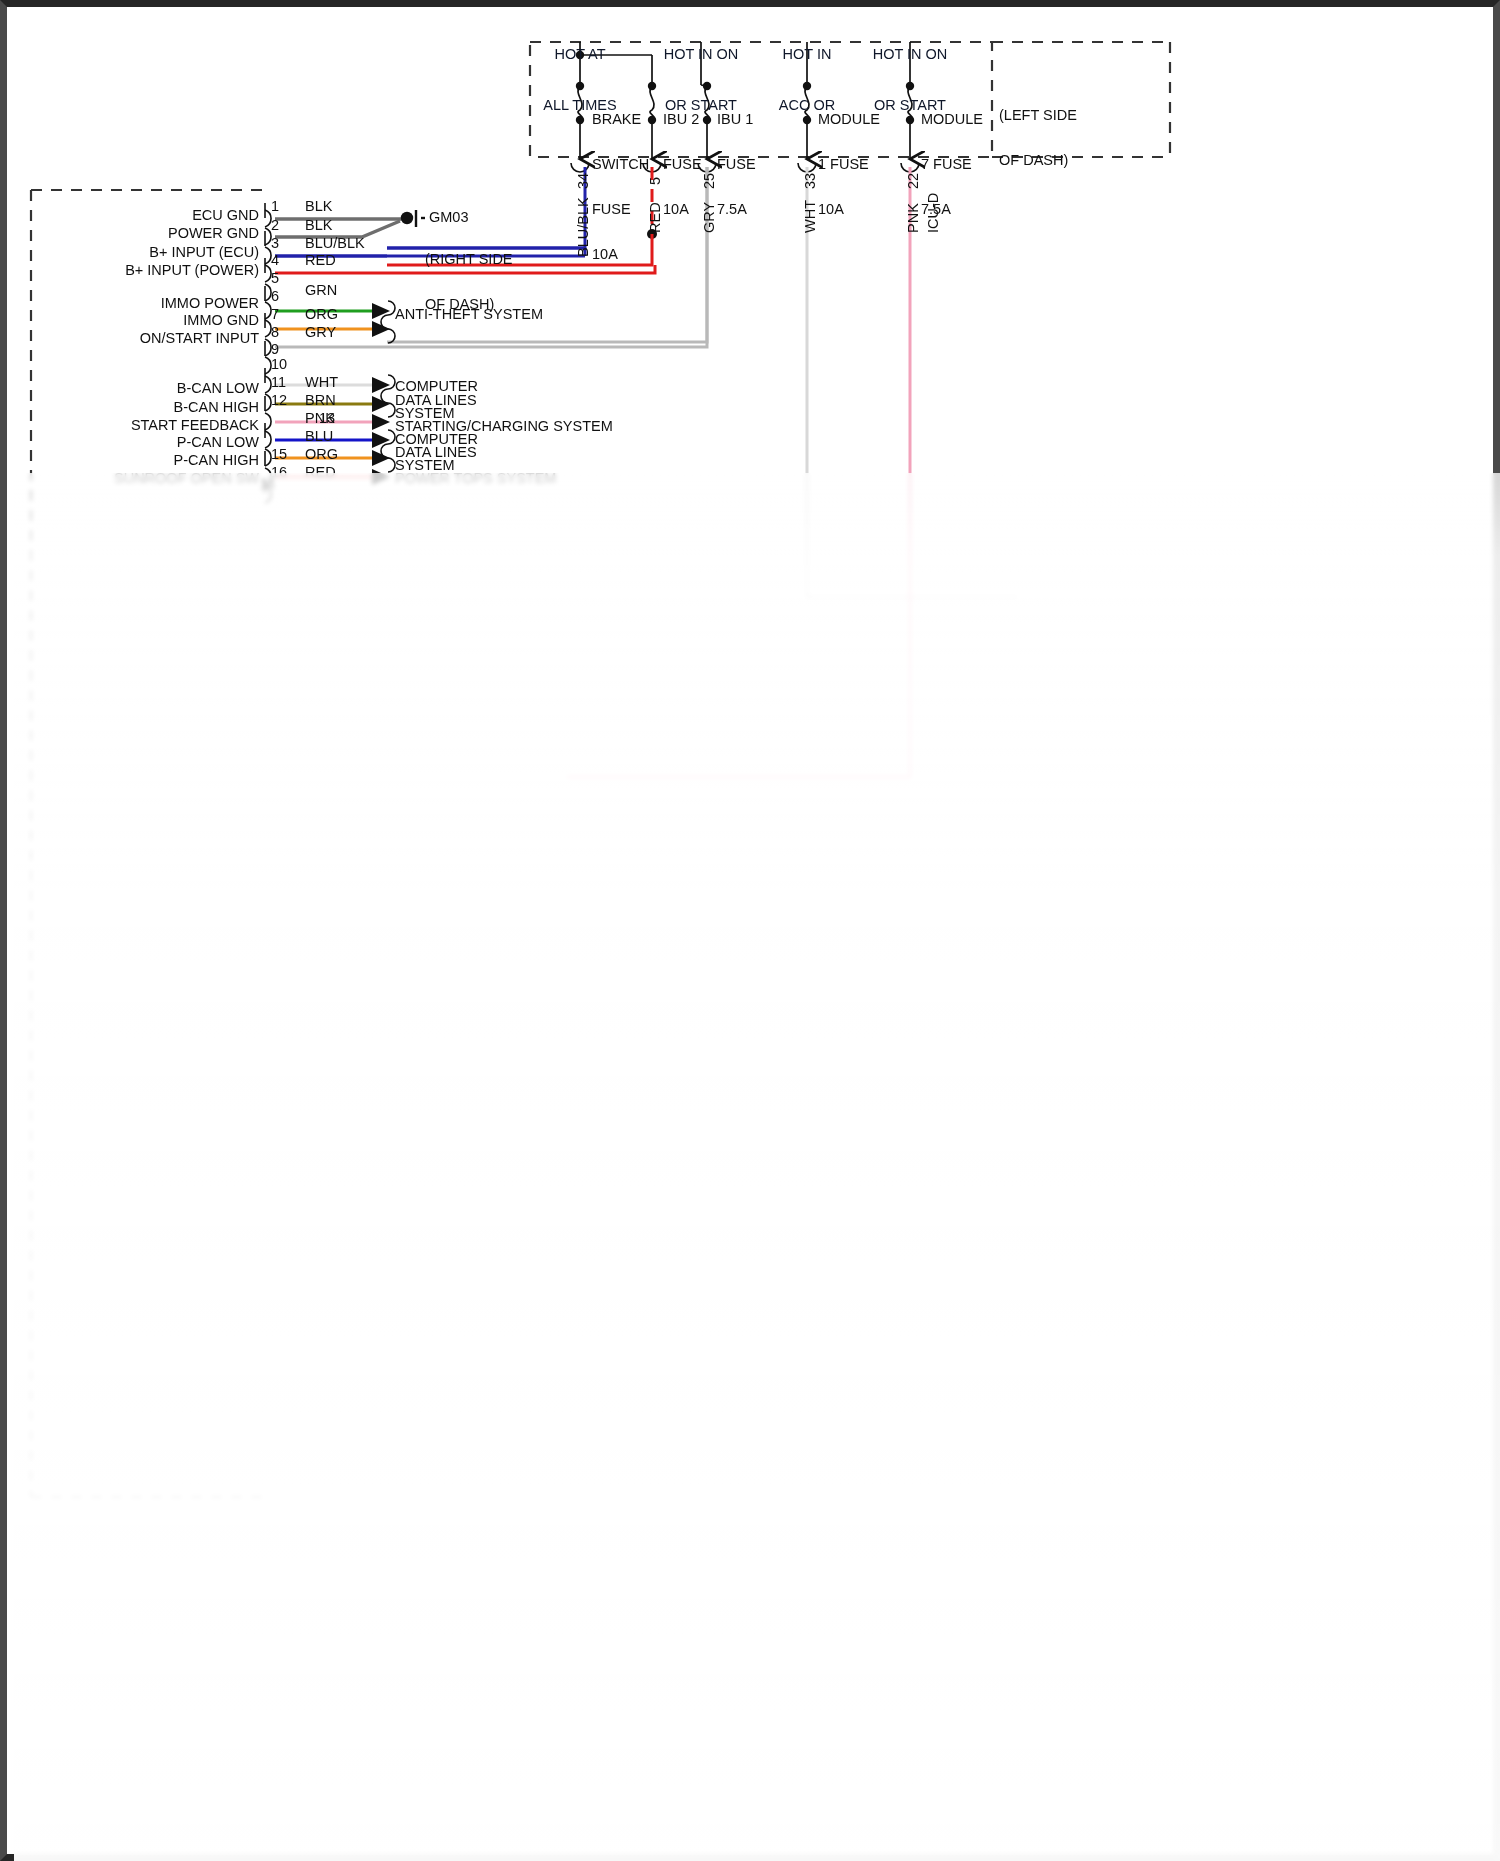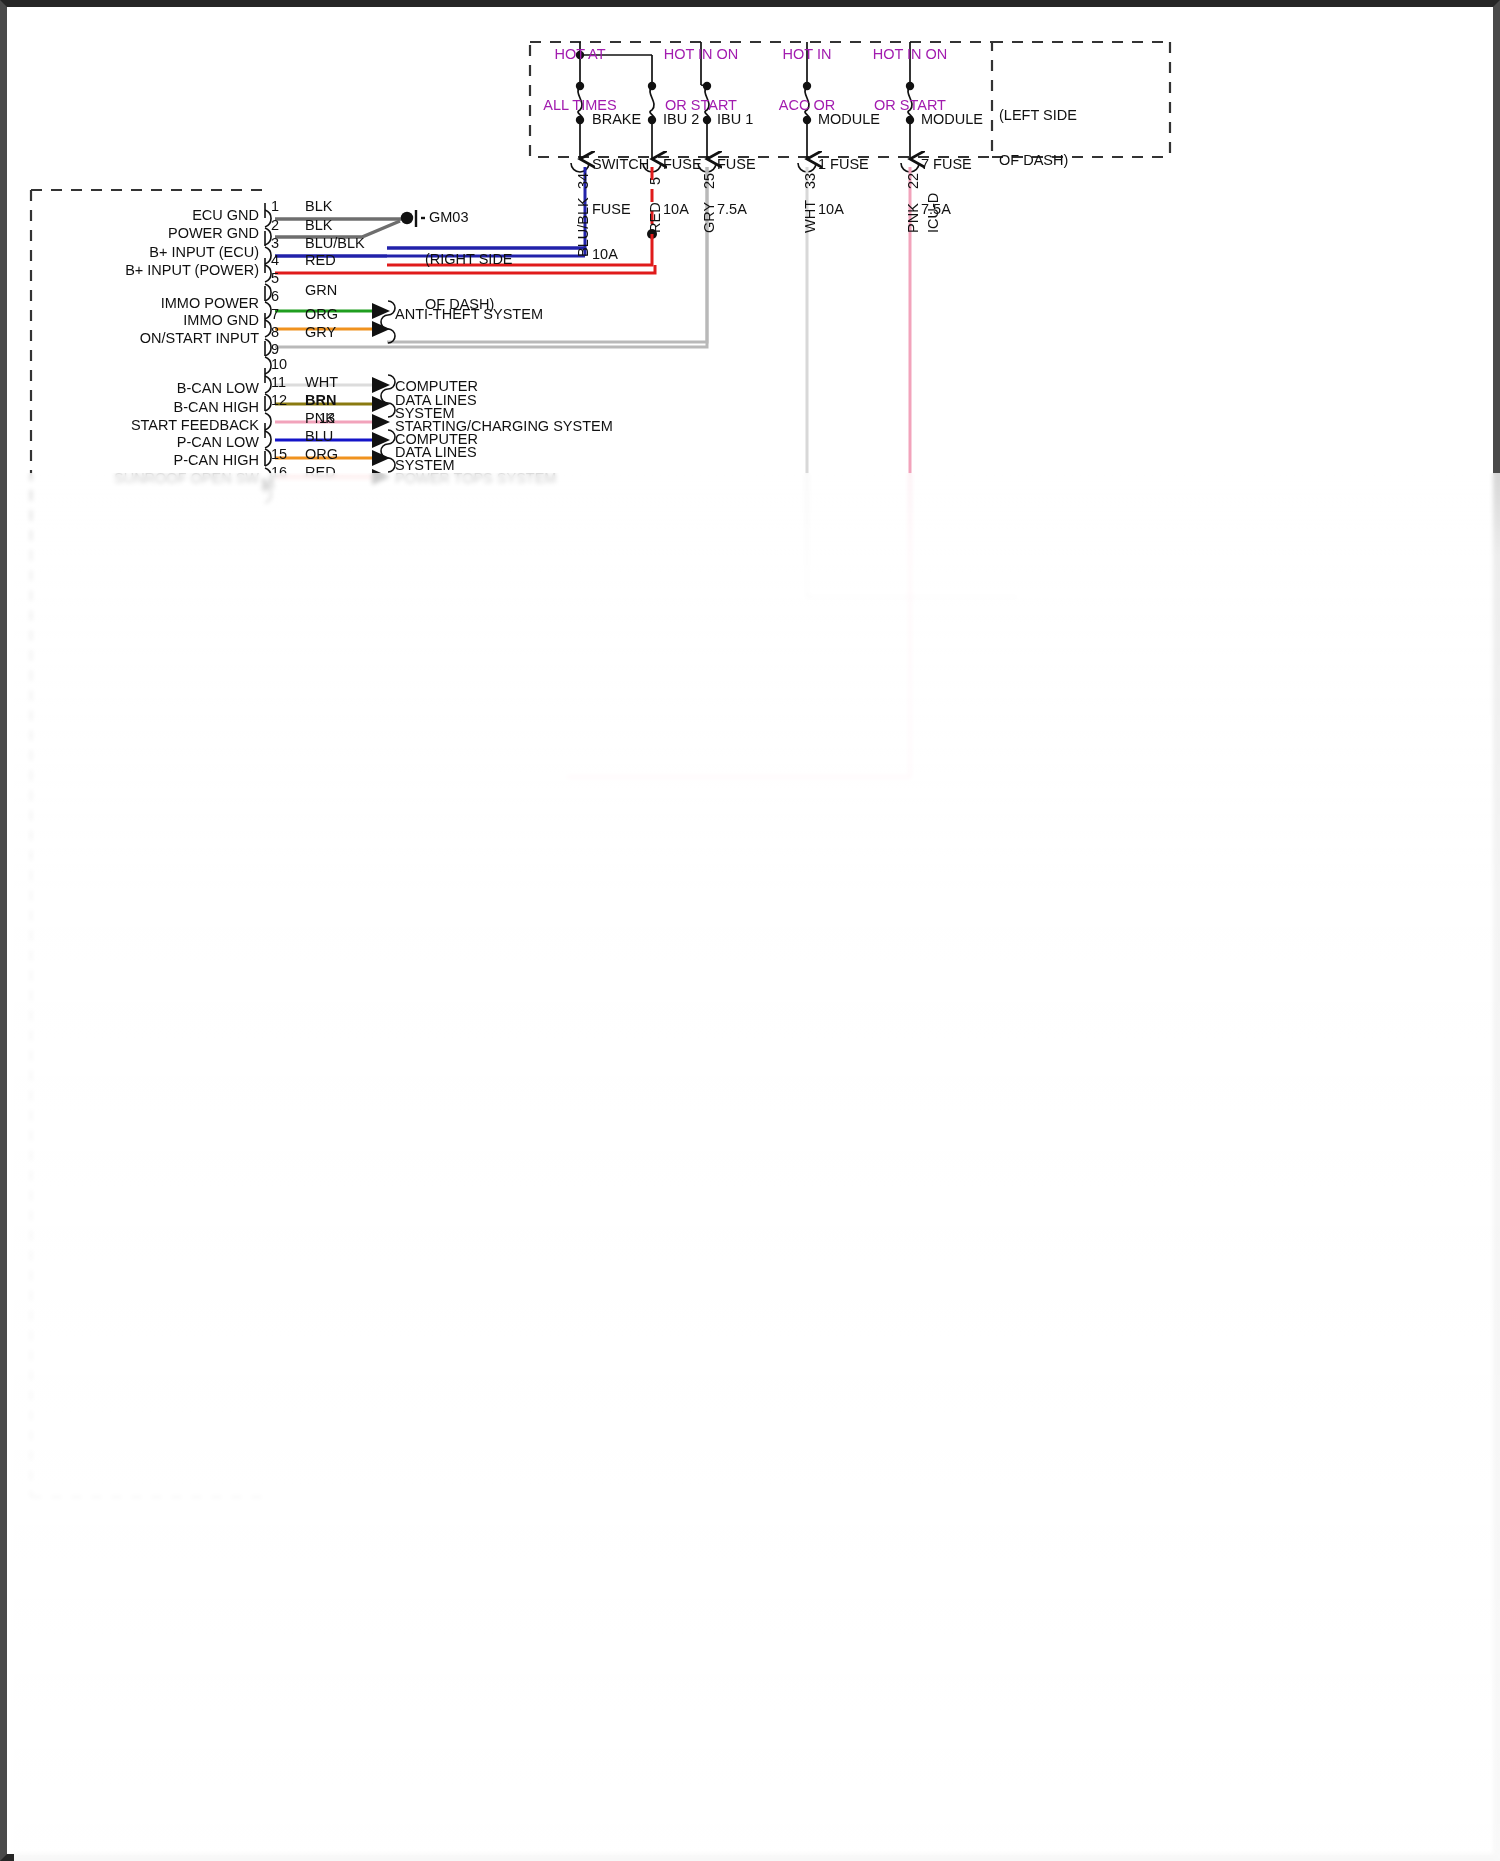--- a/index.html
+++ b/index.html
@@ -16,21 +16,21 @@
     border-right:7px solid #4a4a4a;
     border-bottom:7px solid #262626;
     box-sizing:border-box;
     background:#ffffff;
   }
   #canvas{position:absolute;left:0;top:0;width:1500px;height:1861px;}
   .lbl{position:absolute;font-size:14.5px;color:#111;line-height:15px;white-space:pre;}
   .lbl.r{text-align:right;}
   .vlbl{position:absolute;font-size:14.5px;color:#111;white-space:pre;
         transform-origin:0 0;transform:rotate(-90deg);}
-  .hdr{position:absolute;font-size:14.5px;color:#a21caf;text-align:center;line-height:17px;white-space:pre;}
+  .hdr{position:absolute;font-size:14.5px;color:#0f172a;text-align:center;line-height:17px;white-space:pre;}
   
   #fade{
     position:absolute;left:7px;top:466px;width:1486px;height:1388px;
     pointer-events:none;
     background:linear-gradient(to bottom, rgba(255,255,255,.55) 0%, rgba(255,255,255,.80) 6%, rgba(255,255,255,.88) 30%, rgba(255,255,255,.93) 100%);
     backdrop-filter:blur(2.2px);
   }
   #fadeblur{
     position:absolute;left:7px;top:466px;width:1486px;height:1388px;
     pointer-events:none;
@@ -369,21 +369,21 @@
   <div class="lbl" style="left:264px;top:458px;">16</div>
 
   <div class="lbl" style="left:298px;top:192px;">BLK</div>
   <div class="lbl" style="left:298px;top:211px;">BLK</div>
   <div class="lbl" style="left:298px;top:229px;">BLU/BLK</div>
   <div class="lbl" style="left:298px;top:246px;">RED</div>
   <div class="lbl" style="left:298px;top:276px;">GRN</div>
   <div class="lbl" style="left:298px;top:300px;">ORG</div>
   <div class="lbl" style="left:298px;top:318px;">GRY</div>
   <div class="lbl" style="left:298px;top:368px;">WHT</div>
-  <div class="lbl" style="left:298px;top:386px;font-weight:bold;">BRN</div>
+  <div class="lbl" style="left:298px;top:386px;">BRN</div>
   <div class="lbl" style="left:298px;top:404px;">PNK</div>
   <div class="lbl" style="left:298px;top:422px;">BLU</div>
   <div class="lbl" style="left:298px;top:440px;">ORG</div>
   <div class="lbl" style="left:298px;top:458px;">RED</div>
 
   <div class="lbl" style="left:388px;top:300px;">ANTI-THEFT SYSTEM</div>
 
   <div class="lbl" style="left:388px;top:372px;">COMPUTER</div>
   <div class="lbl" style="left:388px;top:386px;">DATA LINES</div>
   <div class="lbl" style="left:388px;top:399px;">SYSTEM</div>

